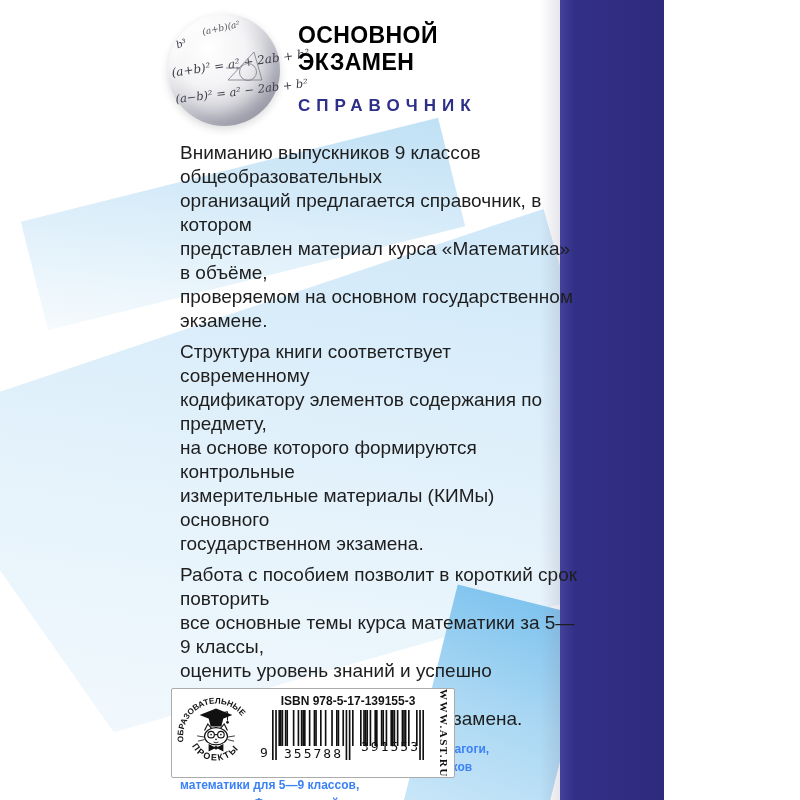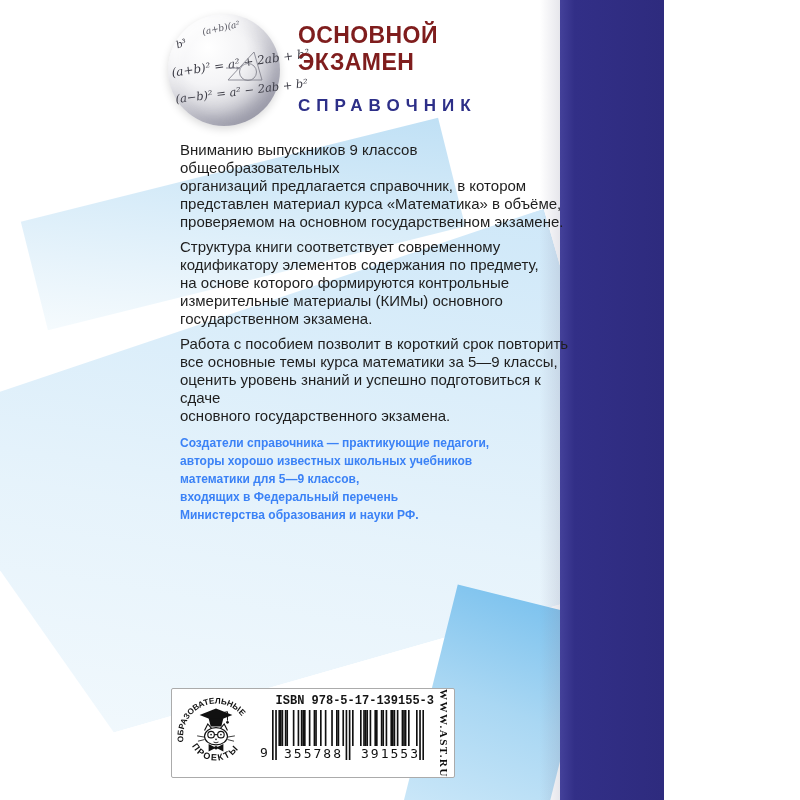--- a/index.html
+++ b/index.html
@@ -27,39 +27,39 @@
        background:radial-gradient(circle at 36% 30%,#ffffff 0%,#f4f4f6 35%,#d9d9de 62%,#b4b4bd 82%,#8f8f9a 100%);
        box-shadow:inset -10px -12px 18px rgba(90,90,115,.35),inset 5px 7px 12px rgba(255,255,255,.9),0 3px 8px rgba(0,0,0,.15);}
   .formula{position:absolute;font-family:"DejaVu Serif",serif;font-style:italic;color:#3c3c46;white-space:nowrap;}
   .f0{top:9px;left:34px;font-size:9px;transform:rotate(-12deg);color:#55555f;}
   .f1{top:24px;left:8px;font-size:10px;transform:rotate(-20deg);}
   .f2{top:42px;left:3px;font-size:12px;transform:rotate(-8deg);}
   .f3{top:70px;left:7px;font-size:11.5px;transform:rotate(-7deg);}
   .sketch{position:absolute;right:14px;top:34px;}
 
   .titles{position:absolute;left:298px;top:22px;z-index:4;}
-  .title-line{font-size:23px;font-weight:bold;color:#7f1d1d;line-height:27px;letter-spacing:.4px;}
+  .title-line{font-size:23px;font-weight:bold;color:#000000;line-height:27px;letter-spacing:.4px;}
   .subtitle{margin-top:20px;font-size:17px;font-weight:bold;color:#2d2f88;letter-spacing:6px;}
 
   
   .body-copy{position:absolute;left:180px;top:141px;width:398px;z-index:4;}
-  .para{font-size:15px;line-height:18px;color:#1e1e1e;margin:0 0 7px 0;white-space:pre-line;}
+  .para{font-size:19px;line-height:24px;color:#1e1e1e;margin:0 0 7px 0;white-space:pre-line;}
   .note{font-size:12px;line-height:18px;font-weight:bold;color:#3b82f6;white-space:pre-line;margin-top:9px;}
 
   
   .label{position:absolute;left:171px;top:688px;width:282px;height:88px;z-index:4;
        background:#fff;border:1px solid #ababab;border-radius:2px;}
   .logo{position:absolute;left:3px;top:3px;width:82px;height:82px;}
-  .isbn{position:absolute;left:90px;top:5px;width:172px;text-align:right;
-       font-family:Liberation Mono, monospace;font-size:12px;font-weight:bold;color:#141414;}
+  .isbn{position:absolute;left:90px;top:5px;width:172px;text-align:center;
+       font-family:Liberation Sans, sans-serif;font-size:12px;font-weight:bold;color:#141414;}
   .bars{position:absolute;left:100px;top:21px;width:152px;height:50px;fill:#101010;}
   .bc-digit{position:absolute;font-family:"DejaVu Sans Mono",monospace;font-size:13px;color:#101010;}
   .lead{left:88px;top:56px;}
   .grp1{left:112px;top:57px;letter-spacing:2px;}
-  .grp2{left:189px;top:57px;letter-spacing:2px;}
+  .grp2{left:189px;top:50px;letter-spacing:2px;}
   .website{position:absolute;right:4px;top:0;height:100%;display:flex;align-items:center;
        writing-mode:vertical-rl;font-family:"Liberation Serif",serif;font-weight:bold;
        font-size:11px;letter-spacing:1.5px;color:#101010;}
 </style>
 </head>
 <body>
 
 <div class="page">
   <div class="cover">
 

